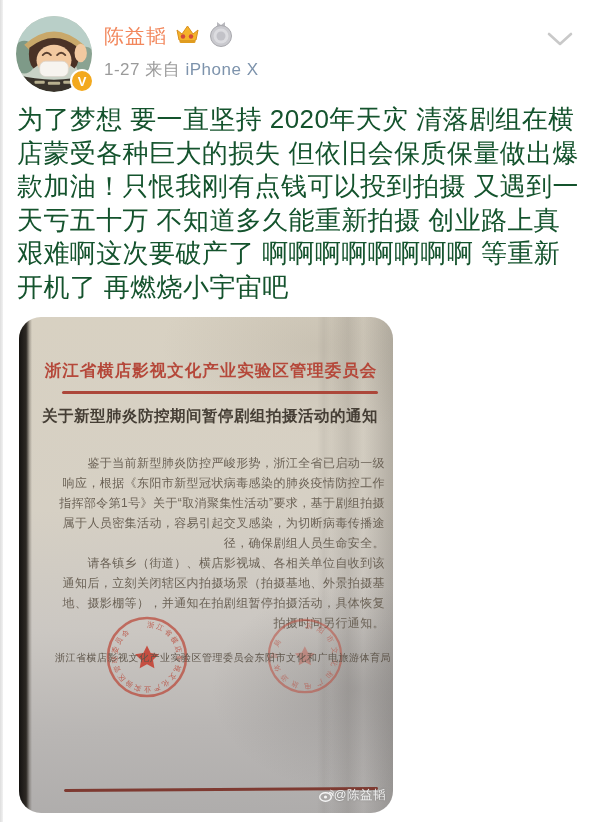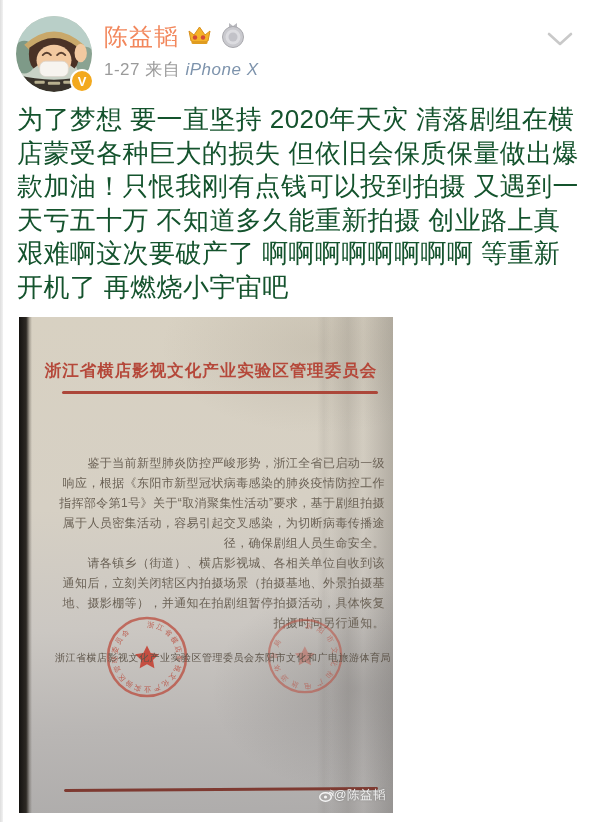--- a/index.html
+++ b/index.html
@@ -27,45 +27,46 @@
     position:absolute; right:-2px; bottom:-1px;
     width:24px; height:24px; border-radius:50%;
     background:#f3a91e; border:2px solid #ffffff;
     color:#ffffff; font-size:13px; font-weight:bold;
     display:flex; align-items:center; justify-content:center;
   }
   .name-row {
     position:absolute; left:88px; top:6px;
     display:flex; align-items:center; gap:7px;
   }
-  .username { color:#f2875c; font-size:24px; font-weight:500; letter-spacing:1px; }
+  .username { color:#f2875c; font-size:20px; font-weight:500; letter-spacing:1px; }
   .badge-icon { display:inline-block; }
   .meta-row {
     position:absolute; left:88px; top:43px;
     font-size:17px; color:#9a9a9a; letter-spacing:0.5px;
   }
-  .meta-row .src-link { color:#7d93ac;font-style:italic; }
+  .meta-row .src-link { color:#7d93ac; }
   .chevron-wrap { position:absolute; right:8px; top:16px; width:30px; height:20px; cursor:pointer; }
 
   
   .post-text {
     position:absolute; left:17px; top:103px; width:567px;
     font-size:26px; line-height:33.5px; color:#14532d;
     letter-spacing:0.4px; word-break:break-all;
   }
 
   
   .doc-photo {
     position:absolute; left:19px; top:317px; width:374px; height:496px;
     background:
       radial-gradient(ellipse 60% 25% at 80% 6%, rgba(125,115,98,0.16), transparent 70%),
       radial-gradient(ellipse 55% 30% at 90% 75%, rgba(90,88,88,0.25), transparent 70%),
       linear-gradient(90deg, transparent 82%, rgba(105,100,95,0.18) 88%, rgba(175,170,164,0.10) 92%, rgba(88,84,80,0.28) 100%),
       linear-gradient(178deg, #d8d1c2 0%, #d6d0c4 38%, #cbc7c2 62%, #b9b6b4 82%, #aeacab 100%);
     overflow:hidden;
+    border-radius:22px;
   }
   .doc-left-shadow {
     position:absolute; left:0; top:0; width:13px; height:100%;
     background:linear-gradient(90deg,#141210 0%,#2e2a25 55%,rgba(70,64,56,0.35) 80%,transparent 100%);
   }
   .doc-crease-1 {
     position:absolute; left:298px; top:0; width:14px; height:100%;
     background:linear-gradient(90deg,transparent,rgba(100,95,90,0.10) 50%,transparent);
   }
   .doc-org-header {
@@ -184,20 +185,21 @@
 </div>
 
 <div class="post-text">为了梦想 要一直坚持 2020年天灾 清落剧组在横店蒙受各种巨大的损失 但依旧会保质保量做出爆款加油！只恨我刚有点钱可以投到拍摄 又遇到一天亏五十万 不知道多久能重新拍摄 创业路上真艰难啊这次要破产了 啊啊啊啊啊啊啊啊 等重新开机了 再燃烧小宇宙吧</div>
 
 <div class="doc-photo">
   <div class="doc-left-shadow"></div>
   <div class="doc-crease-1"></div>
 
   <div class="doc-org-header">浙江省横店影视文化产业实验区管理委员会</div>
   <div class="doc-red-rule"></div>
+  <div class="doc-title">关于新型肺炎防控期间暂停剧组拍摄活动的通知</div>
 
   <div class="doc-body">
     <p class="indent">鉴于当前新型肺炎防控严峻形势，浙江全省已启动一级响应，根据《东阳市新型冠状病毒感染的肺炎疫情防控工作指挥部令第1号》关于“取消聚集性活动”要求，基于剧组拍摄属于人员密集活动，容易引起交叉感染，为切断病毒传播途径，确保剧组人员生命安全。</p>
     <p class="indent">请各镇乡（街道）、横店影视城、各相关单位自收到该通知后，立刻关闭辖区内拍摄场景（拍摄基地、外景拍摄基地、摄影棚等），并通知在拍剧组暂停拍摄活动，具体恢复拍摄时间另行通知。</p>
   </div>
 
   <svg class="stamp stamp-left" viewBox="0 0 84 84">
     <circle cx="42" cy="42" r="39" fill="none" stroke="rgba(186,70,55,0.72)" stroke-width="2.6"></circle>
     <defs>
         <path id="arcL" d="M42,12 a30,30 0 1,1 -0.01,0" fill="none"></path>

